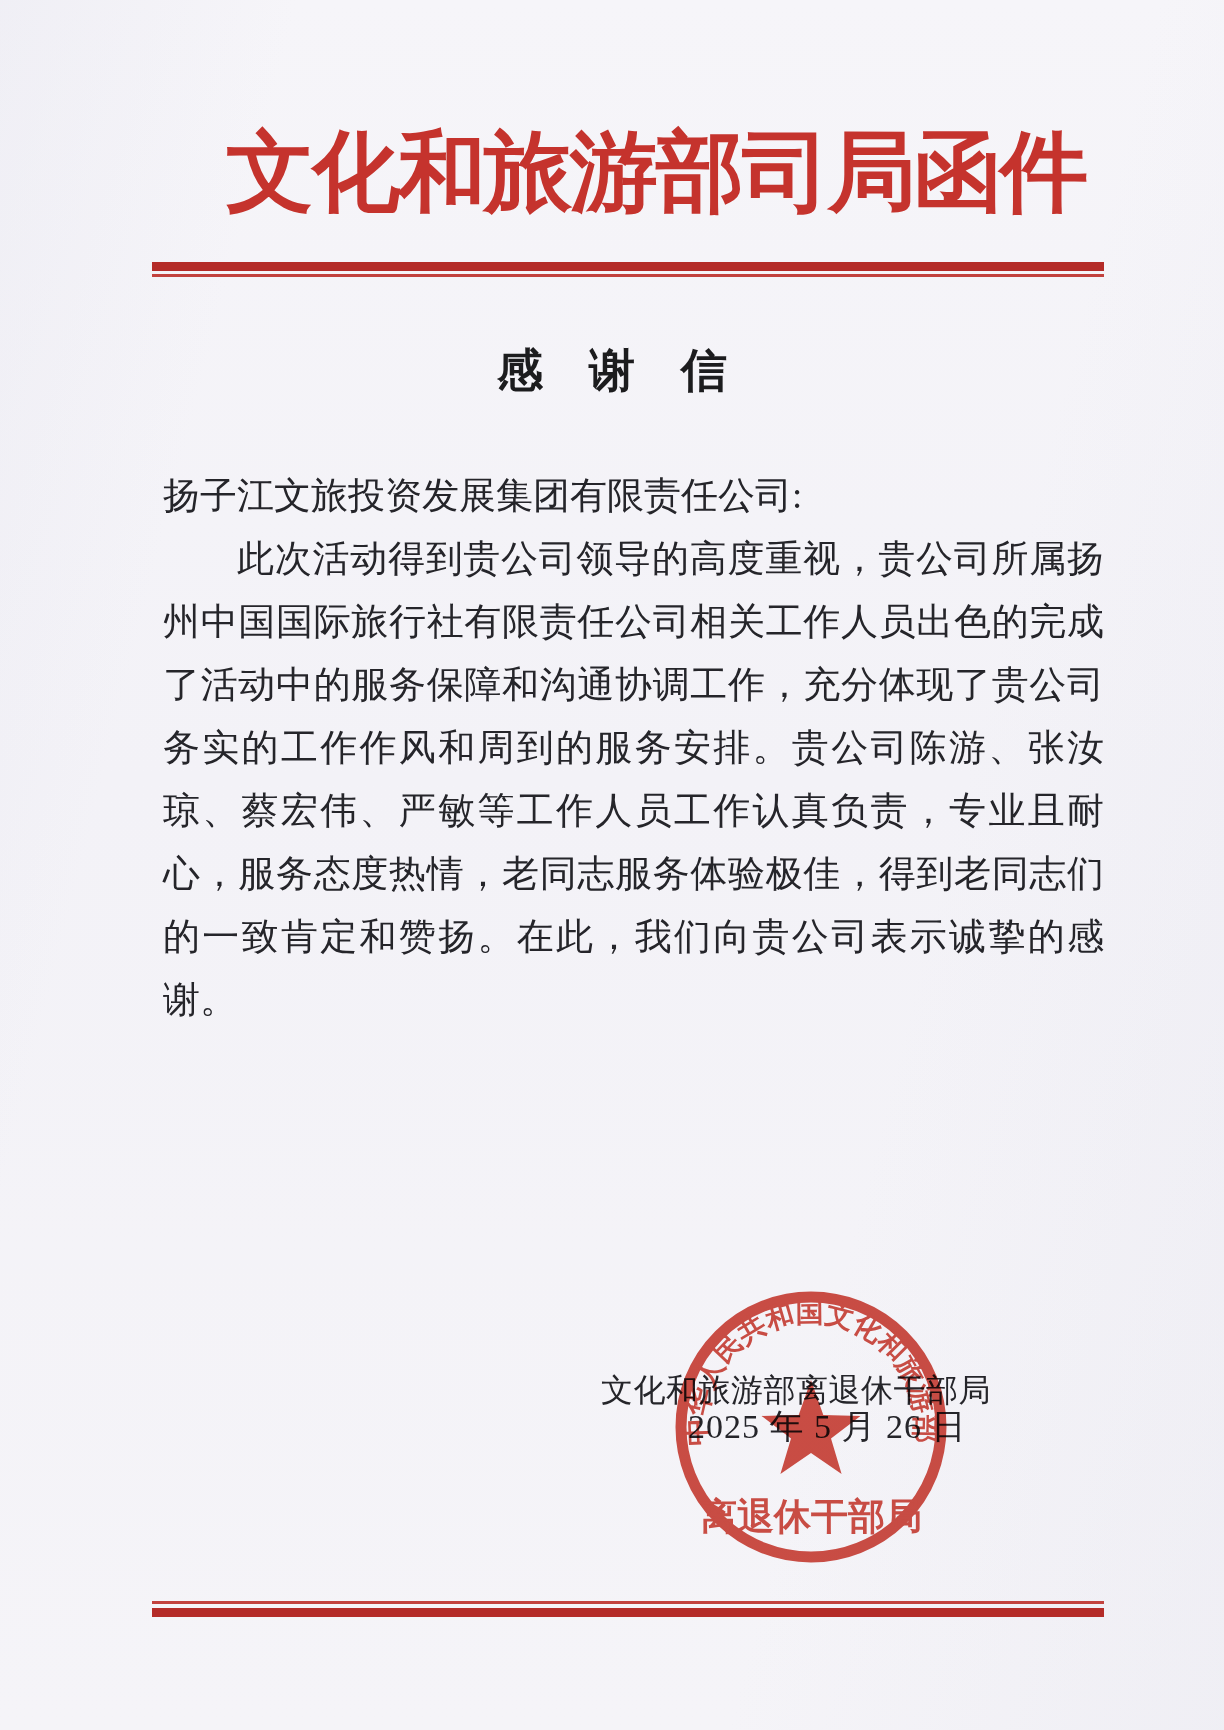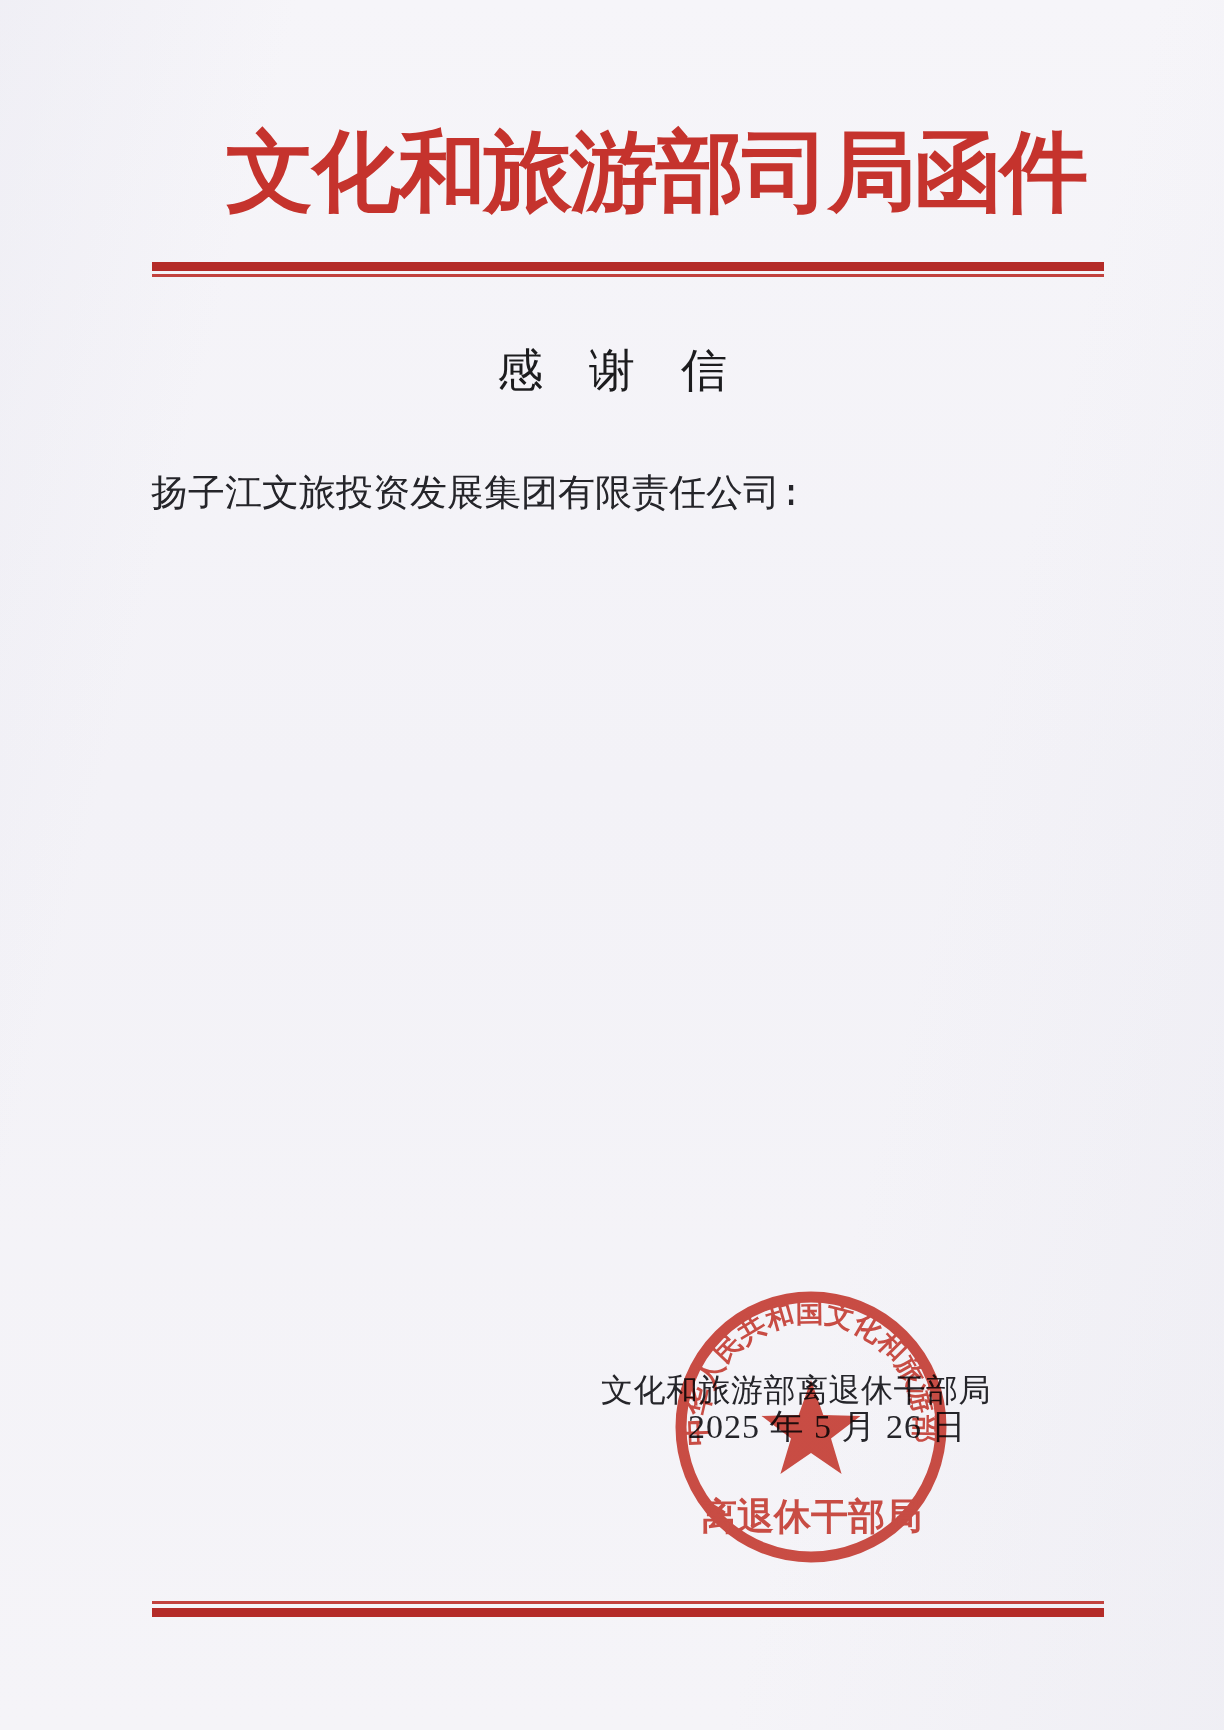--- a/index.html
+++ b/index.html
@@ -39,35 +39,34 @@
   .rule-top .bar-thin  { margin-top: 3px; }
   .rule-bottom .bar-thick { margin-top: 4px; }
 
   .letter-title {
     position: absolute;
     top: 340px;
     left: 0;
     width: 100%;
     text-align: center;
     font-size: 46px;
-    font-weight: normal;
+    font-weight: bold;
     color: #1c1c1e;
     font-family: "Liberation Sans", "DejaVu Sans", sans-serif;
   }
 
   .body-block {
     position: absolute;
     top: 464px;
-    left: 151px;
+    left: 163px;
     width: 941px;
     font-size: 37px;
     line-height: 63px;
     color: #25252a;
     text-align: justify;
-    font-family: Liberation Mono, monospace;
   }
   .body-block p { text-indent: 2em; margin: 0; }
   .body-block .recipient-line { text-indent: 0; }
 
   .signature-line {
     position: absolute;
     top: 1369px;
     left: 601px;
     font-size: 32px;
     letter-spacing: 0.5px;
@@ -105,20 +104,21 @@
 
   <div class="rule rule-top">
     <div class="bar-thick" style="background:#b42b28;"></div>
     <div class="bar-thin" style="background:#c2423e;"></div>
   </div>
 
   <div class="letter-title">感　谢　信</div>
 
   <div class="body-block">
     <div class="recipient-line">扬子江文旅投资发展集团有限责任公司:</div>
+    <p>此次活动得到贵公司领导的高度重视，贵公司所属扬州中国国际旅行社有限责任公司相关工作人员出色的完成了活动中的服务保障和沟通协调工作，充分体现了贵公司务实的工作作风和周到的服务安排。贵公司陈游、张汝琼、蔡宏伟、严敏等工作人员工作认真负责，专业且耐心，服务态度热情，老同志服务体验极佳，得到老同志们的一致肯定和赞扬。在此，我们向贵公司表示诚挚的感谢。</p>
   </div>
 
   <div class="signature-line">文化和旅游部离退休干部局</div>
 
   <div class="date-line">2025 年 5 月 26 日</div>
 
   <div class="seal">
     <svg viewBox="0 0 282 282">
       <circle cx="141" cy="141" r="130" fill="none" stroke="#cb372c" stroke-width="11"></circle>
       <path id="seal-arc" d="M 37.6 159.2 A 105 105 0 1 1 244.4 159.2" fill="none" stroke="none"></path>

